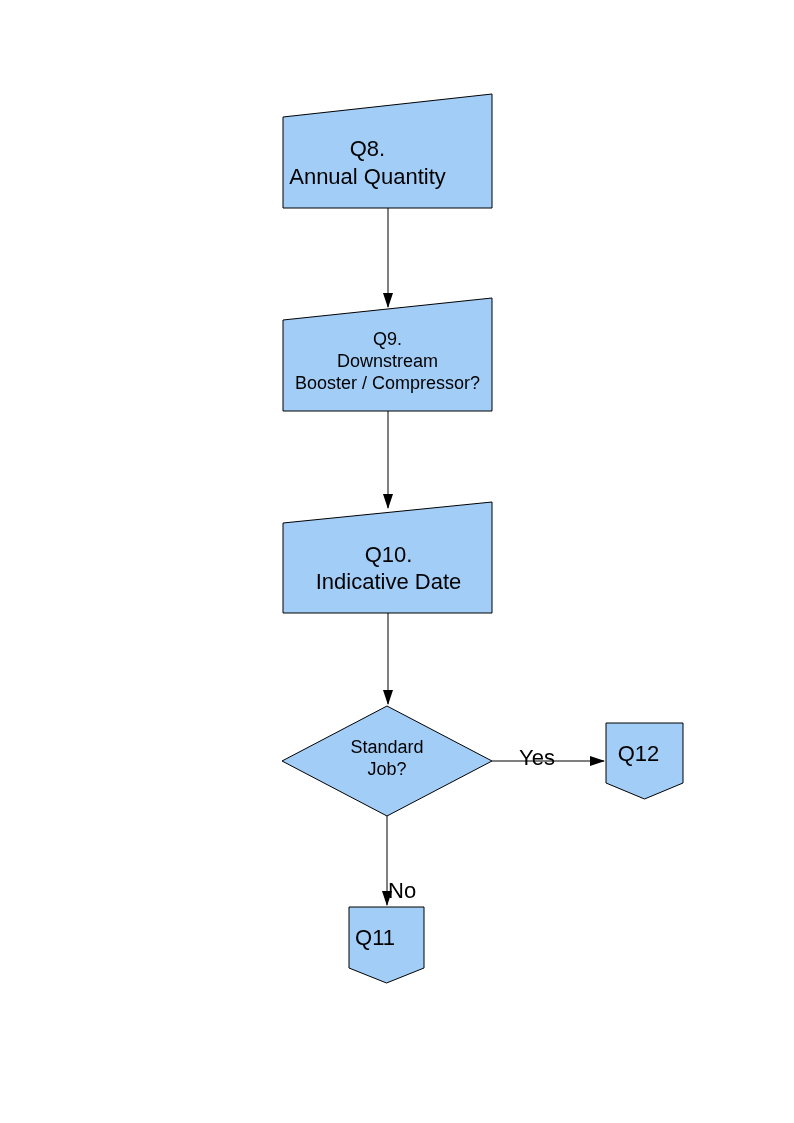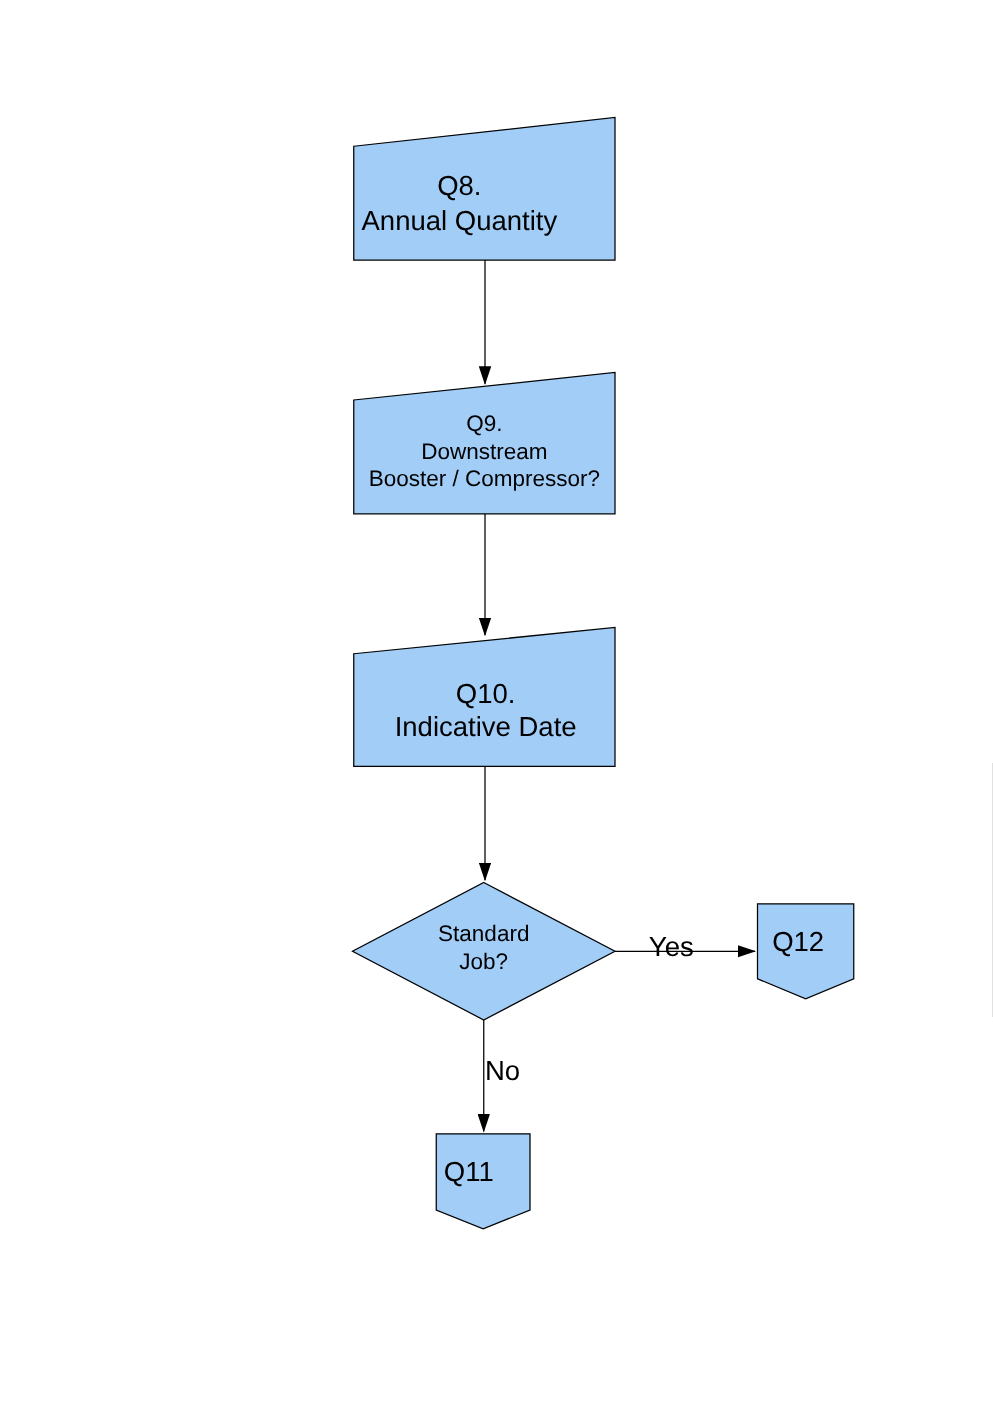--- a/index.html
+++ b/index.html
@@ -46,21 +46,21 @@
     justify-content: center;
     text-align: center;
     color: var(--text);
     white-space: pre-line;
     pointer-events: none;
   }
   .label-lg { font-size: 22px; line-height: 28px; }
   .label-md { font-size: 22px; line-height: 27px; }
   .label-sm { font-size: 18px; line-height: 22px; }
   .edge-label { font-size: 22px; line-height: 24px; }
-  .no-label { justify-content: flex-start; text-align: left; }
+  .no-label { justify-content: flex-start; text-align: left; margin-top: 34px; }
 </style>
 </head>
 <body>
 
 <div class="page">
 
   <svg class="diagram-layer" viewBox="0 0 794 1123" xmlns="http://www.w3.org/2000/svg">
     <defs>
       <marker id="arrowhead" markerUnits="userSpaceOnUse" markerWidth="15" markerHeight="10" refX="14" refY="5" orient="auto">
         <path class="arrowhead-glyph" d="M0,0 L15,5 L0,10 Z"></path>

